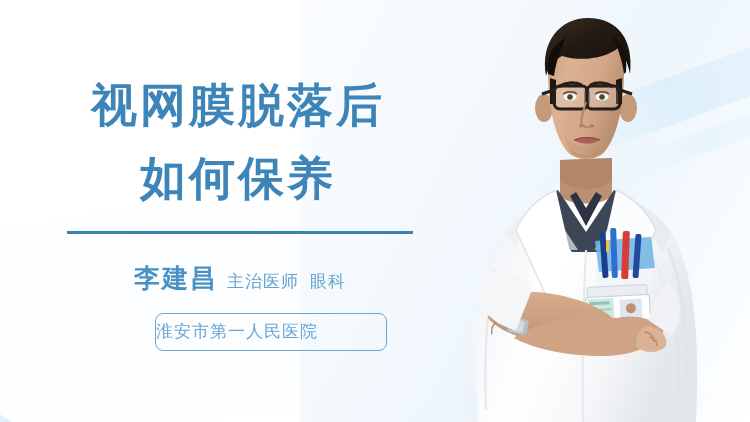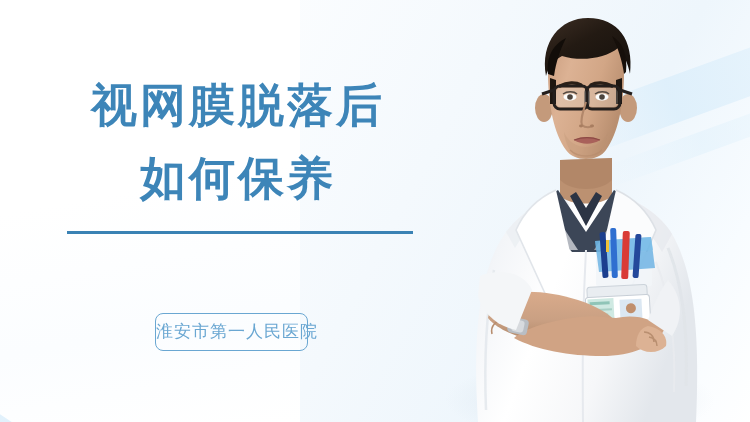--- a/index.html
+++ b/index.html
@@ -121,30 +121,30 @@
     letter-spacing: 1px;
     margin-left: 9px;
     vertical-align: baseline;
   }
   .doctor-meta .gap { display: inline-block; width: 11px; }
 
   .hospital-badge {
     position: absolute;
     left: 155px;
     top: 313px;
-    width: 153px;
+    width: 232px;
     height: 38px;
     box-sizing: border-box;
     border: 1.4px solid #6aa7d2;
     border-radius: 8px;
     color: #6aa7d2;
     font-size: 17px;
     letter-spacing: 1px;
     line-height: 35px;
-    text-align: center;
+    text-align: left;
     background: transparent;
     white-space: nowrap;
   }
 
   
   .doctor-photo {
     position: absolute;
     left: 420px;
     top: 0;
     width: 330px;
@@ -343,17 +343,20 @@
   </div>
 
   <div class="text-block">
 
     <div class="title-line" id="title-line-1">视网膜脱落后</div>
 
     <div class="title-line" id="title-line-2">如何保养</div>
 
     <div class="divider"></div>
 
+    <div class="doctor-row">
+      <span class="doctor-name">李建昌</span><span class="doctor-meta"><span>主治医师</span><span class="gap"></span><span>眼科</span></span>
+    </div>
 
     <div class="hospital-badge">淮安市第一人民医院</div>
   </div>
 
 </div>
 
 </body></html>

